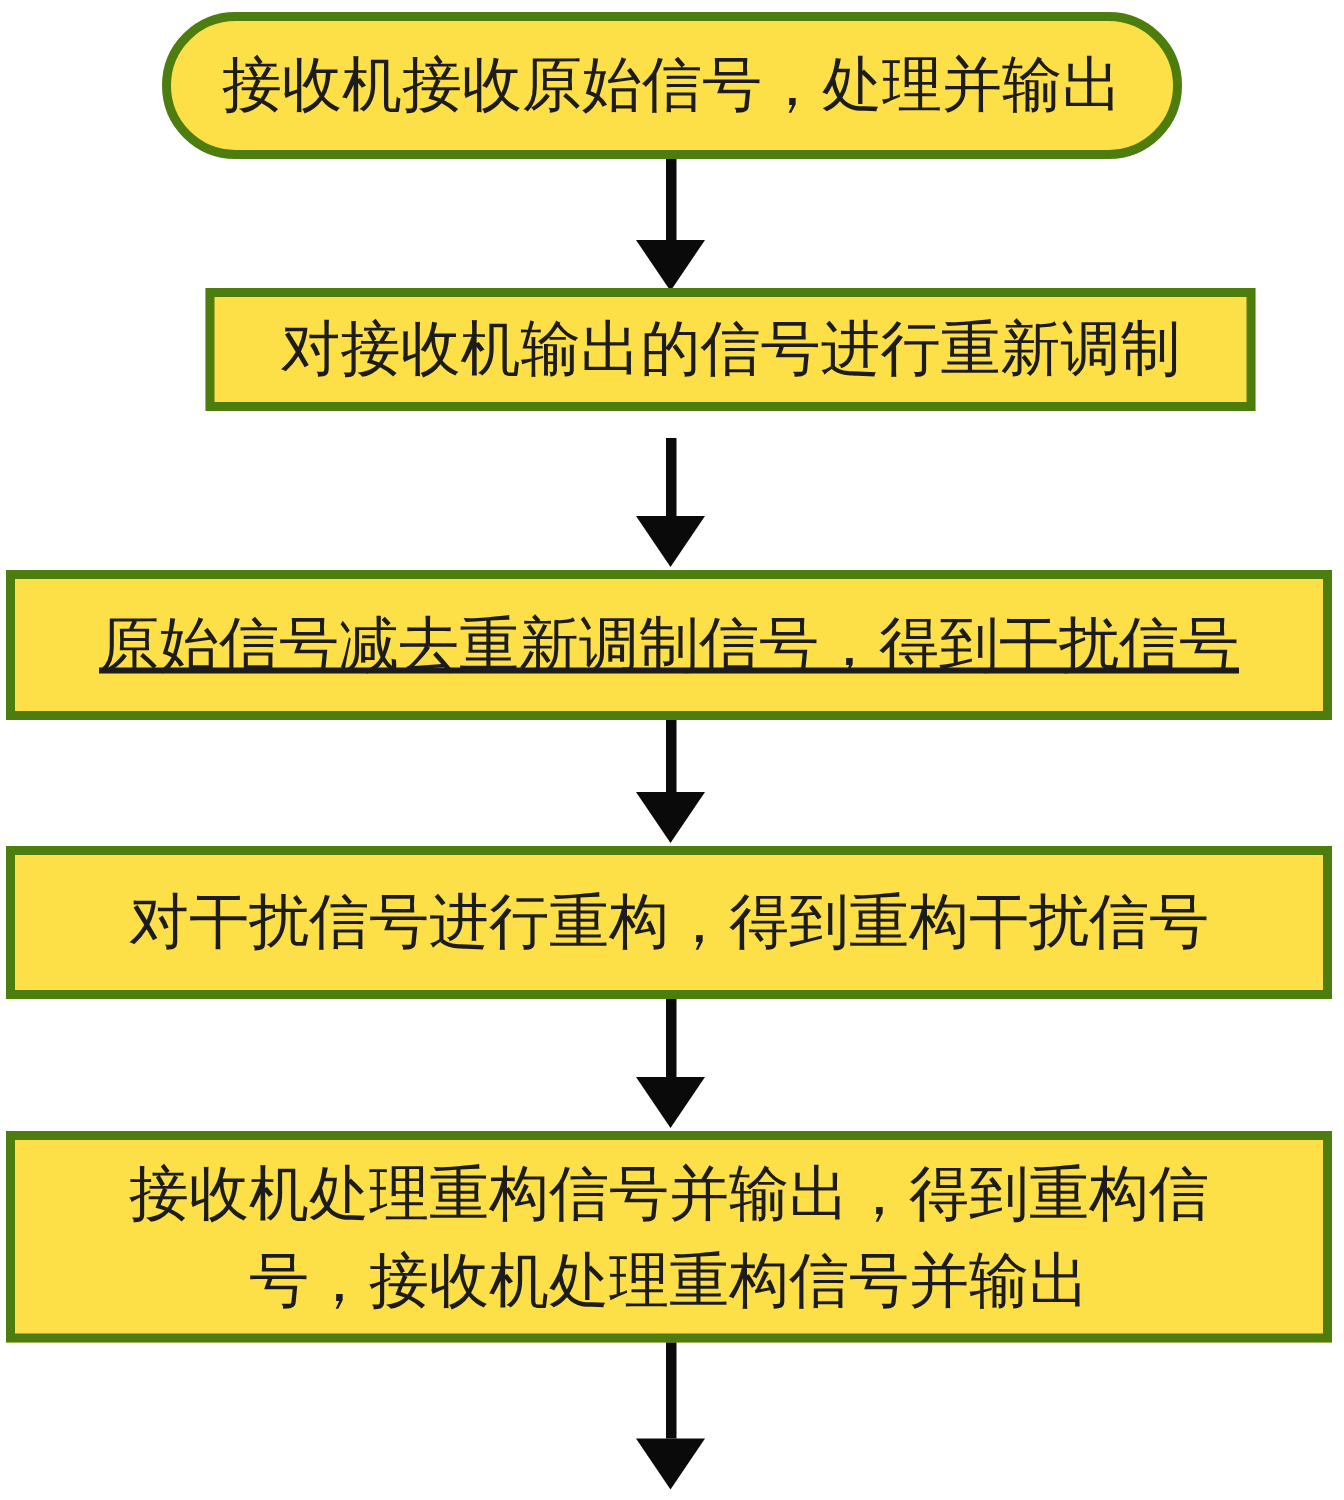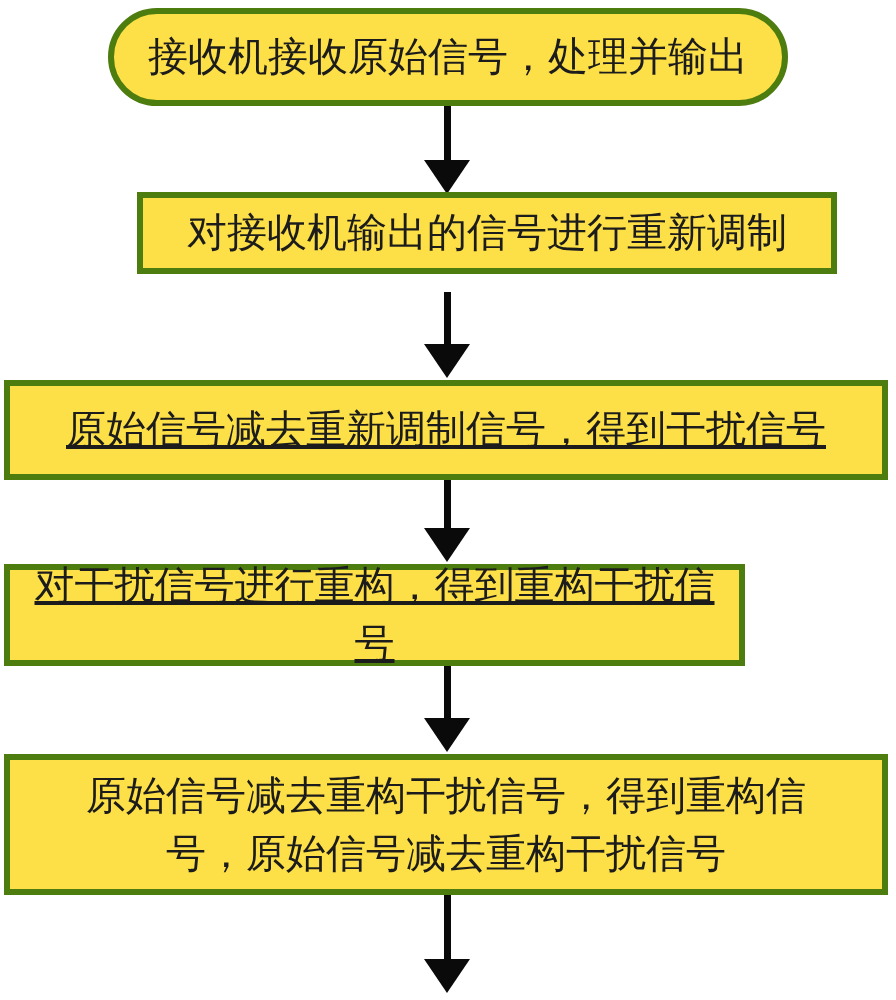--- a/index.html
+++ b/index.html
@@ -50,21 +50,21 @@
     height: 0;
     border-left: 23px solid transparent;
     border-right: 23px solid transparent;
     border-top: 34px solid #0a0a0a;
   }
 
   
   #node-0 { left: 108px; top: 8px;   width: 680px; height: 98px;  }
   #node-1 { left: 97px;  top: 192px; width: 700px; height: 82px; margin-left: 40px; }
   #node-2 { left: 4px;   top: 380px; width: 884px; height: 100px; text-decoration: underline; }
-  #node-3 { left: 4px;   top: 564px; width: 741px; height: 102px; text-decoration: underline; }
+  #node-3 { left: 4px;   top: 564px; width: 884px; height: 102px; }
   #node-4 { left: 4px;   top: 754px; width: 884px; height: 141px; padding: 0 50px; }
 
   
   #arrow-0 { left: 424px; top: 106px; height: 88px; }
   #arrow-1 { left: 424px; top: 292px; height: 86px; }
   #arrow-2 { left: 424px; top: 480px; height: 82px; }
   #arrow-3 { left: 424px; top: 666px; height: 86px; }
   #arrow-4 { left: 424px; top: 895px; height: 98px; }
 </style>
 </head>
@@ -102,21 +102,21 @@
   <div class="node" id="node-3">
     <span>对干扰信号进行重构，得到重构干扰信号</span>
   </div>
 
   <div class="arrow" id="arrow-3">
     <span class="shaft"></span>
     <span class="head"></span>
   </div>
 
   <div class="node" id="node-4">
-    <span>原始信号减去重构干扰信号，得到重构信号，原始信号减去重构干扰信号</span>
+    <span>接收机处理重构信号并输出，得到重构信号，接收机处理重构信号并输出</span>
   </div>
 
   <div class="arrow" id="arrow-4">
     <span class="shaft"></span>
     <span class="head"></span>
   </div>
 
 </div>
 
 </body></html>

